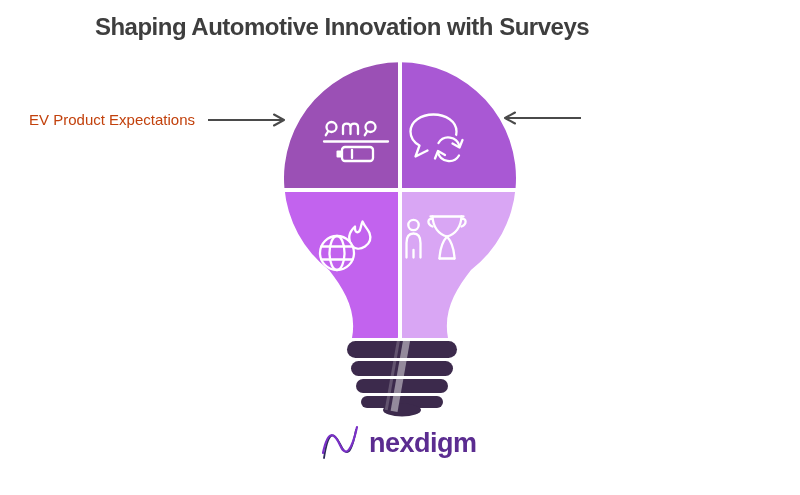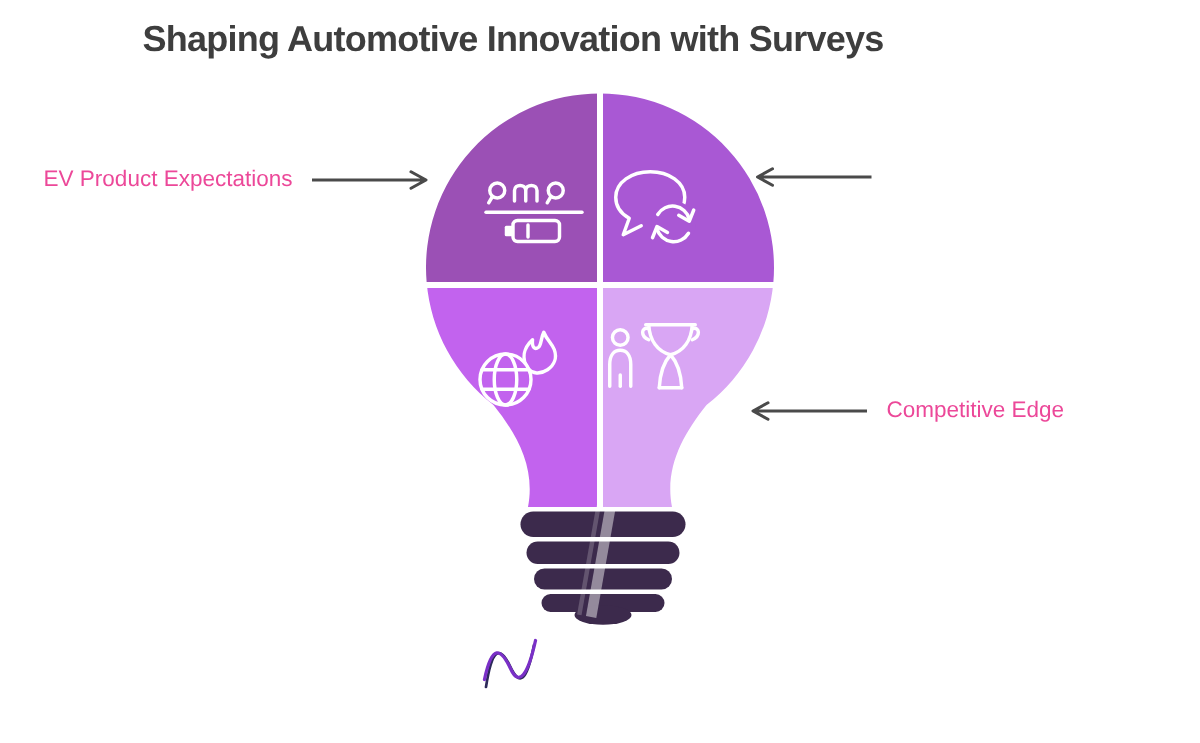--- a/index.html
+++ b/index.html
@@ -9,21 +9,21 @@
     position:relative; width:800px; height:495px; background:#ffffff;
     overflow:hidden;
   }
   .title {
     position:absolute; top:13px; left:0; width:684px; text-align:center;
     font-size:24px; font-weight:bold; color:#3e3e3e; letter-spacing:-0.5px;
   }
   .bulb-svg { position:absolute; top:0; left:0; }
   .callout {
     position:absolute; display:flex; align-items:center; gap:13px;
-    font-size:15px; color:#ec4899; white-space:nowrap;
+    font-size:15px; color:#c2410c; white-space:nowrap;
   }
   .callout.left { left:0; width:292px; justify-content:flex-end; }
   .callout .arrow { flex:0 0 auto; display:block; }
   .arrow path { stroke:#4a4a4a; stroke-width:2; fill:none; stroke-linecap:round; stroke-linejoin:round; }
   .logo {
     position:absolute; left:320px; top:420px; display:flex; align-items:center; gap:9px;
   }
   .logo-text {
     font-size:27px; font-weight:bold; color:#5b2c90; letter-spacing:-0.5px;
   }
@@ -114,27 +114,22 @@
     </svg>
   </div>
 
   <div class="callout" style="top:111px; left:497px;">
     <svg class="arrow" width="84" height="14" viewBox="0 0 84 14">
       <path d="M84 7 H10 M18 1.5 L8 7 L18 12.5"></path>
     </svg>
   </div>
 
 
-  <div class="callout" style="top:265px; left:494px;">
-    <svg class="arrow" width="84" height="14" viewBox="0 0 84 14">
-      <path d="M84 7 H10 M18 1.5 L8 7 L18 12.5"></path>
-    </svg>
-    <span>Competitive Edge</span>
-  </div>
 
   <div class="logo">
     <svg width="40" height="46" viewBox="0 0 40 46">
       <path d="M 4 38 C 8 12 13 10 20 24 C 26 37 31 36 36 10" stroke="#2d2a5a" stroke-width="1.8" fill="none" stroke-linecap="round"></path>
       <path d="M 3 33 C 8 9 14 12 20.5 26 C 26 38 32 30 37 7" stroke="#7a30c7" stroke-width="2.2" fill="none" stroke-linecap="round"></path>
     </svg>
+    <span class="logo-text">nexdigm</span>
   </div>
 
 </div>
 
 </body></html>

